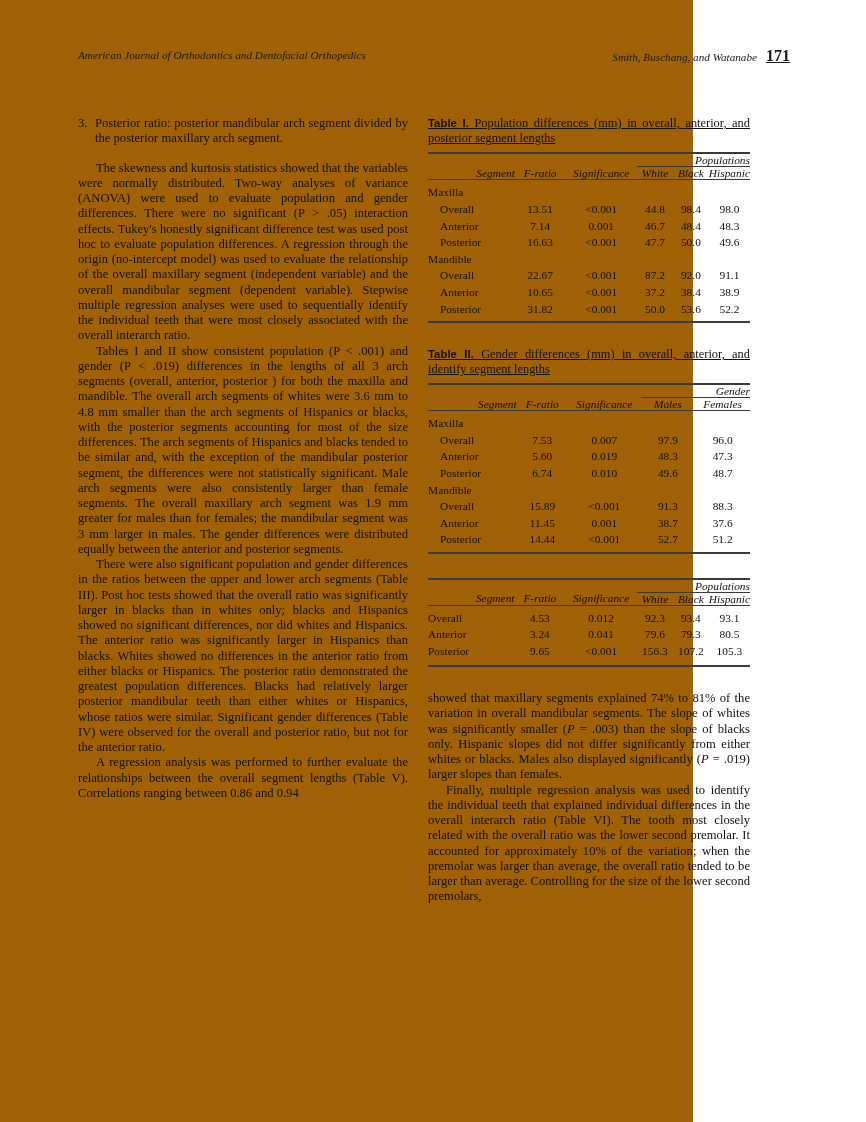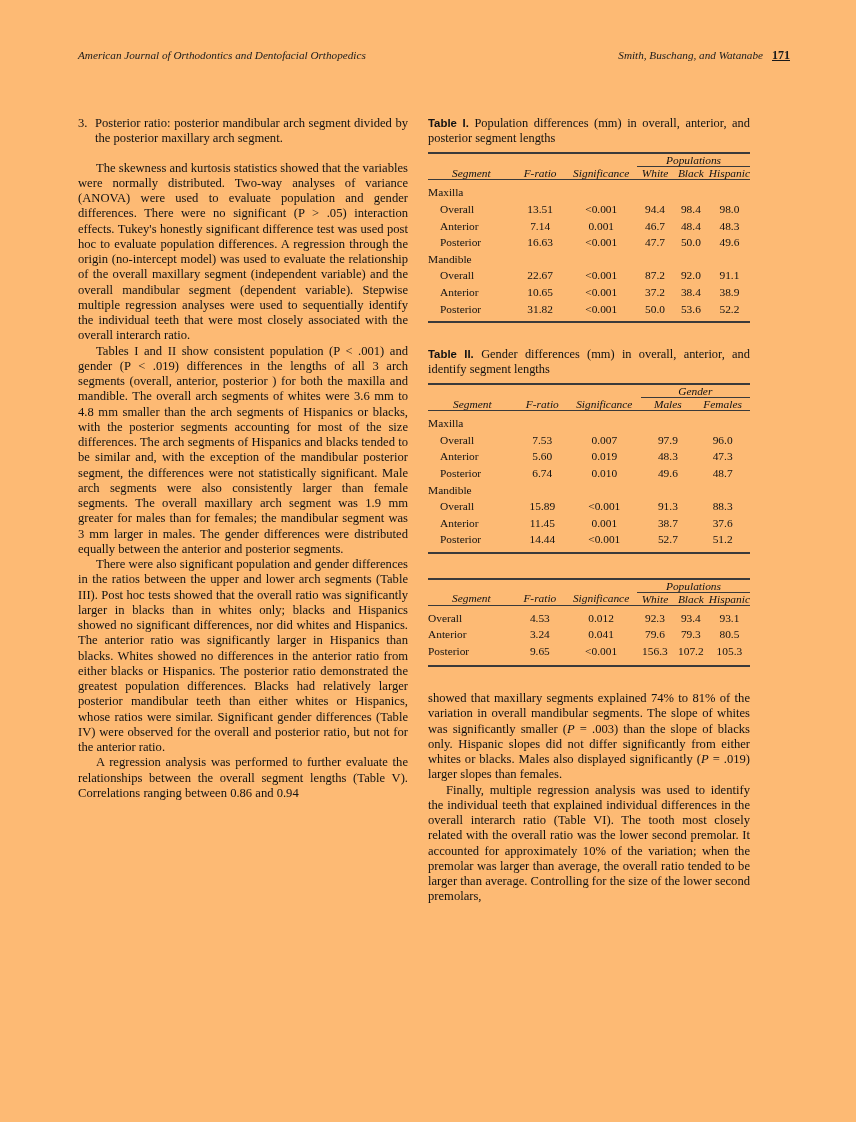--- a/index.html
+++ b/index.html
@@ -12,23 +12,23 @@
     height: 1122px;
     position: relative;
     font-family: "Liberation Serif", serif;
     color: #111111;
     overflow: hidden;
   }
 
   .page {
     position: absolute;
     left: 0; top: 0;
-    width: 856px;
+    width: 693px;
     height: 1122px;
-    background: #fdba74;
+    background: #a16207;
   }
 
   
   .runhead {
     position: absolute;
     left: 78px;
     top: 48px;
     width: 712px;
     display: flex;
     justify-content: space-between;
@@ -45,21 +45,21 @@
     font-family: "Liberation Serif", serif;
     font-style: italic;
     font-size: 11.2px;
     line-height: 15px;
     color: #1a1a1a;
     white-space: nowrap;
   }
   .runhead-page {
     font-style: normal;
     font-weight: bold;
-    font-size: 12px;
+    font-size: 16px;
     margin-left: 9px;
     text-decoration: underline;
   }
 
   
   .col-left {
     position: absolute;
     left: 78px;
     top: 116px;
     width: 330px;
@@ -114,20 +114,21 @@
 
   
   .table-block { margin-bottom: 24px; }
 
   .table-caption {
     font-size: 12.4px;
     line-height: 15.2px;
     margin: 0 0 6px 0;
     text-align: justify;
     color: #111;
+    text-decoration: underline;
   }
   .table-caption .tbl-label {
     font-family: "Liberation Sans", sans-serif;
     font-weight: bold;
     font-size: 11.4px;
   }
 
   table.data {
     border-collapse: collapse;
     width: 100%;
@@ -146,37 +147,37 @@
   }
   .rule-single {
     border-top: 1px solid #3a3a3a;
     height: 0;
     margin: 0;
   }
 
   .hdr-group-row td {
     font-style: italic;
     font-size: 11.4px;
-    text-align: center;
+    text-align: right;
     padding-top: 5px;
     padding-bottom: 1px;
     white-space: nowrap;
   }
   .grp-underline {
     border-bottom: 1px solid #3a3a3a;
   }
   .hdr-col-row td {
     font-style: italic;
     font-size: 11.4px;
     padding-top: 7px;
     padding-bottom: 4px;
     white-space: nowrap;
   }
   .hdr-col-row td.c { text-align: center; }
-  .hdr-col-row td.l { text-align: center; font-style: italic; }
+  .hdr-col-row td.l { text-align: right; font-style: italic; }
 
   tr.body-row td {
     font-size: 11.4px;
     padding-top: 2.3px;
     padding-bottom: 2.3px;
     white-space: nowrap;
   }
   td.seg      { text-align: left; }
   td.seg.sub  { padding-left: 12px; }
   td.num      { text-align: center; }
@@ -260,21 +261,21 @@
           <td class="num"></td>
           <td class="num"></td>
           <td class="num"></td>
           <td class="num"></td>
           <td class="num"></td>
         </tr>
         <tr class="body-row">
           <td class="seg sub">Overall</td>
           <td class="num">13.51</td>
           <td class="num">&lt;0.001</td>
-          <td class="num">94.4</td>
+          <td class="num">44.8</td>
           <td class="num">98.4</td>
           <td class="num">98.0</td>
         </tr>
         <tr class="body-row">
           <td class="seg sub">Anterior</td>
           <td class="num">7.14</td>
           <td class="num">0.001</td>
           <td class="num">46.7</td>
           <td class="num">48.4</td>
           <td class="num">48.3</td>

